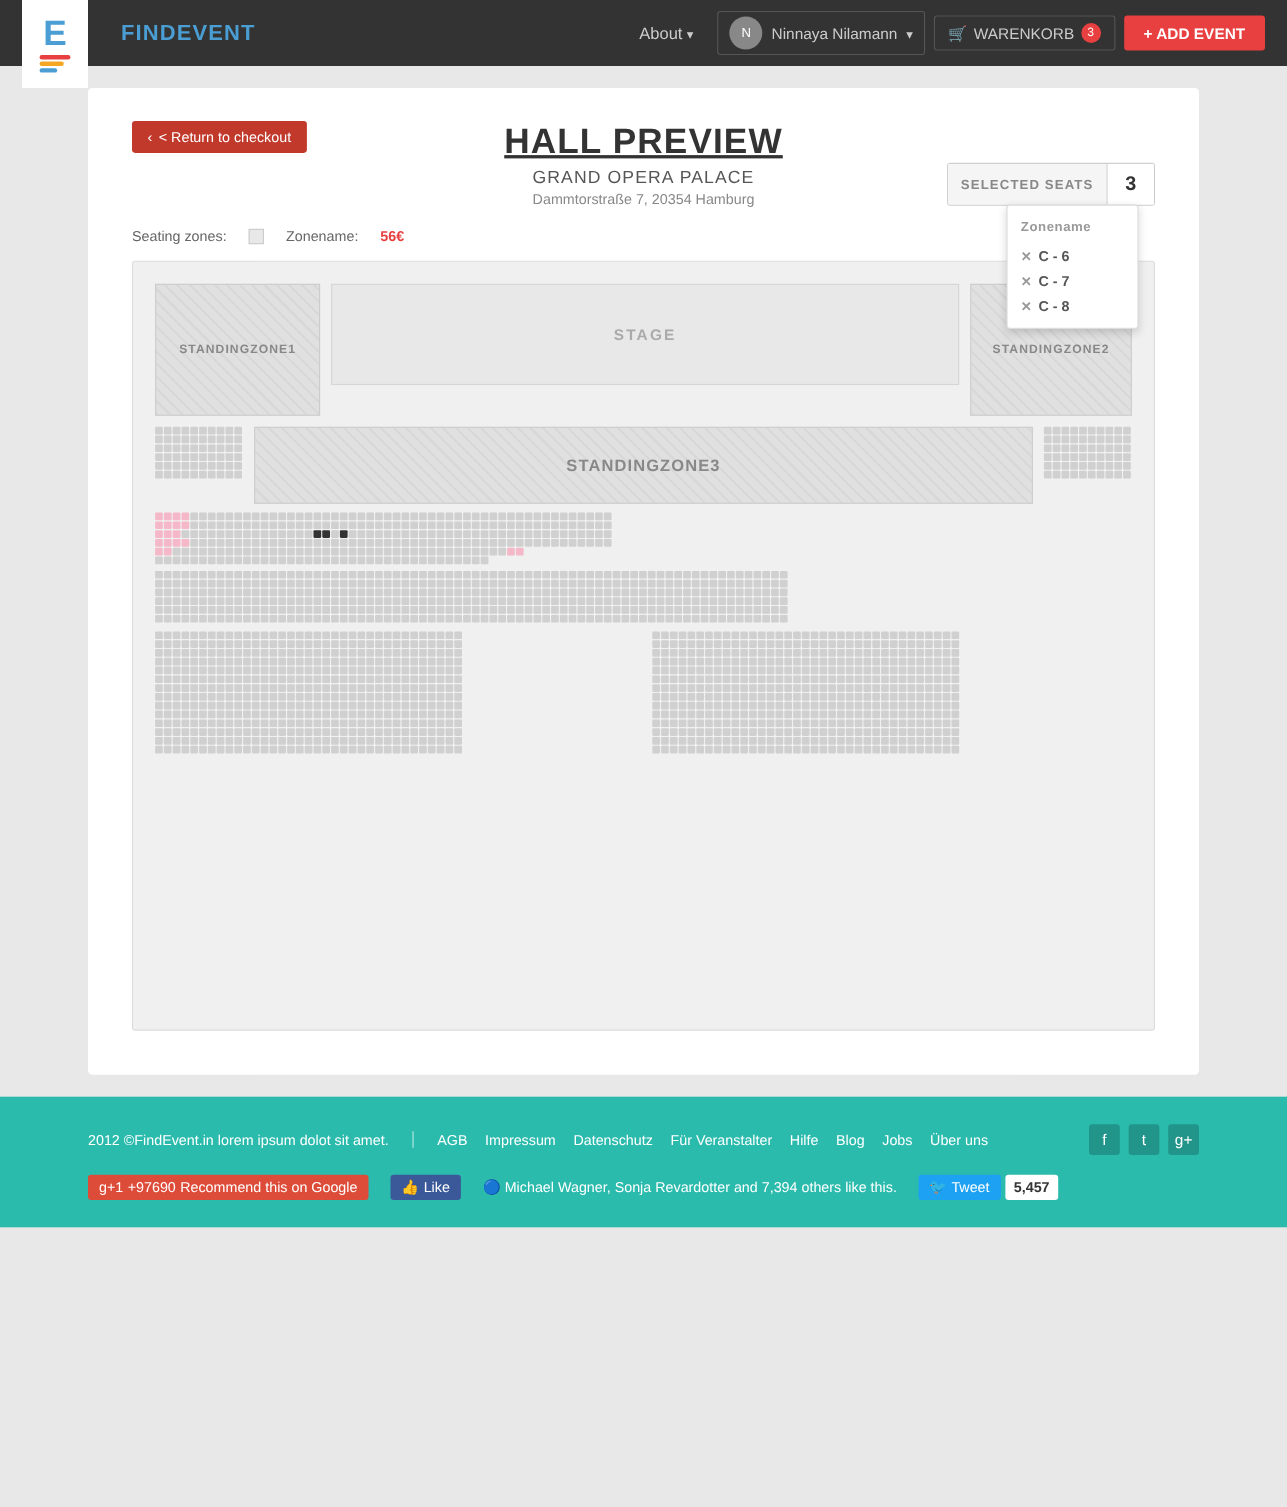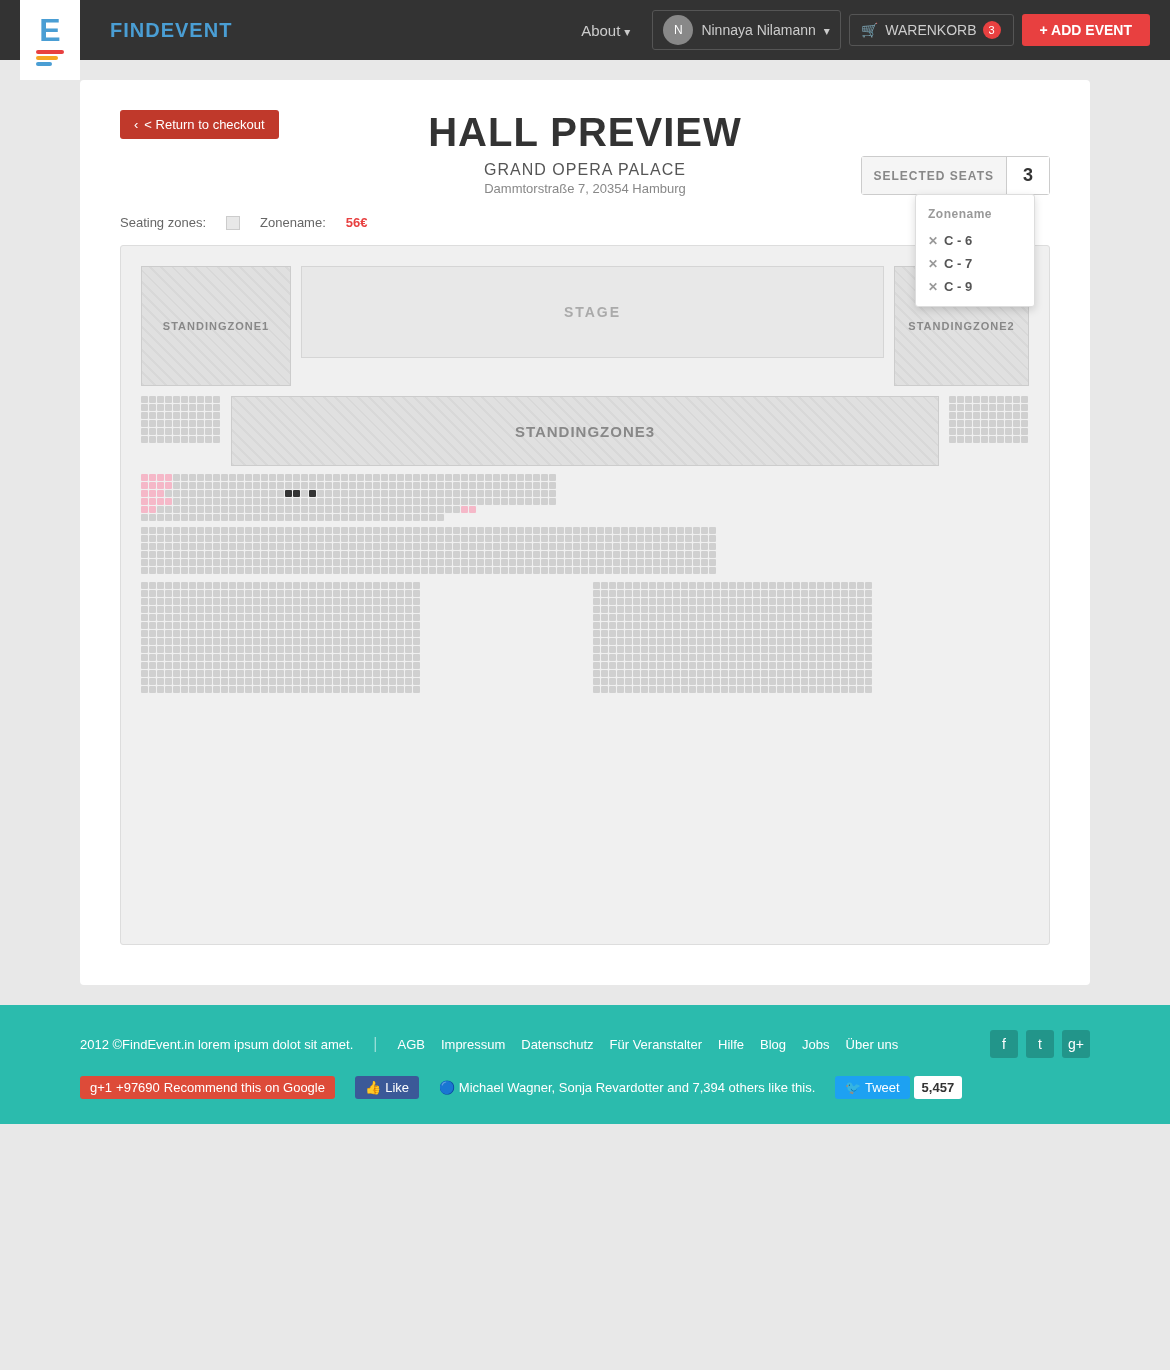--- a/index.html
+++ b/index.html
@@ -155,24 +155,25 @@
       top: 30px;
       left: 40px;
     }
 
     
     .hall-header {
       text-align: center;
       margin-bottom: 20px;
     }
     .hall-title {
-      font-size: 40px;
+      font-size: 32px;
       font-weight: bold;
       color: #333;
       letter-spacing: 1px;
+      text-decoration: underline;
     }
     .venue-name {
       font-size: 16px;
       color: #555;
       margin-top: 6px;
       letter-spacing: 1px;
     }
     .venue-address {
       font-size: 13px;
       color: #888;
@@ -301,21 +302,21 @@
       display: flex;
       align-items: center;
       justify-content: center;
       font-size: 11px;
       font-weight: bold;
       color: #888;
       letter-spacing: 1px;
       border: 1px solid #ccc;
     }
     .standing-zone-1 { width: 150px; height: 120px; }
-    .standing-zone-3 { width: 135px; height: 120px; }
+    .standing-zone-3 { width: 147px; height: 120px; }
 
     .stage-box {
       flex: 1;
       background: #e8e8e8;
       height: 92px;
       display: flex;
       align-items: center;
       justify-content: center;
       font-size: 14px;
       font-weight: bold;
@@ -554,21 +555,21 @@
             <div class="seats-dropdown-item">
               <span class="seat-remove">✕</span>
               <span>C - 6</span>
             </div>
             <div class="seats-dropdown-item">
               <span class="seat-remove">✕</span>
               <span>C - 7</span>
             </div>
             <div class="seats-dropdown-item">
               <span class="seat-remove">✕</span>
-              <span>C - 9</span>
+              <span>C - 8</span>
             </div>
           </div>
         </div>
       </div>
     </div>
 
     <div class="seating-legend">
       <span>Seating zones:</span>
       <div class="zone-color-box"></div>
       <span>Zonename:</span>

